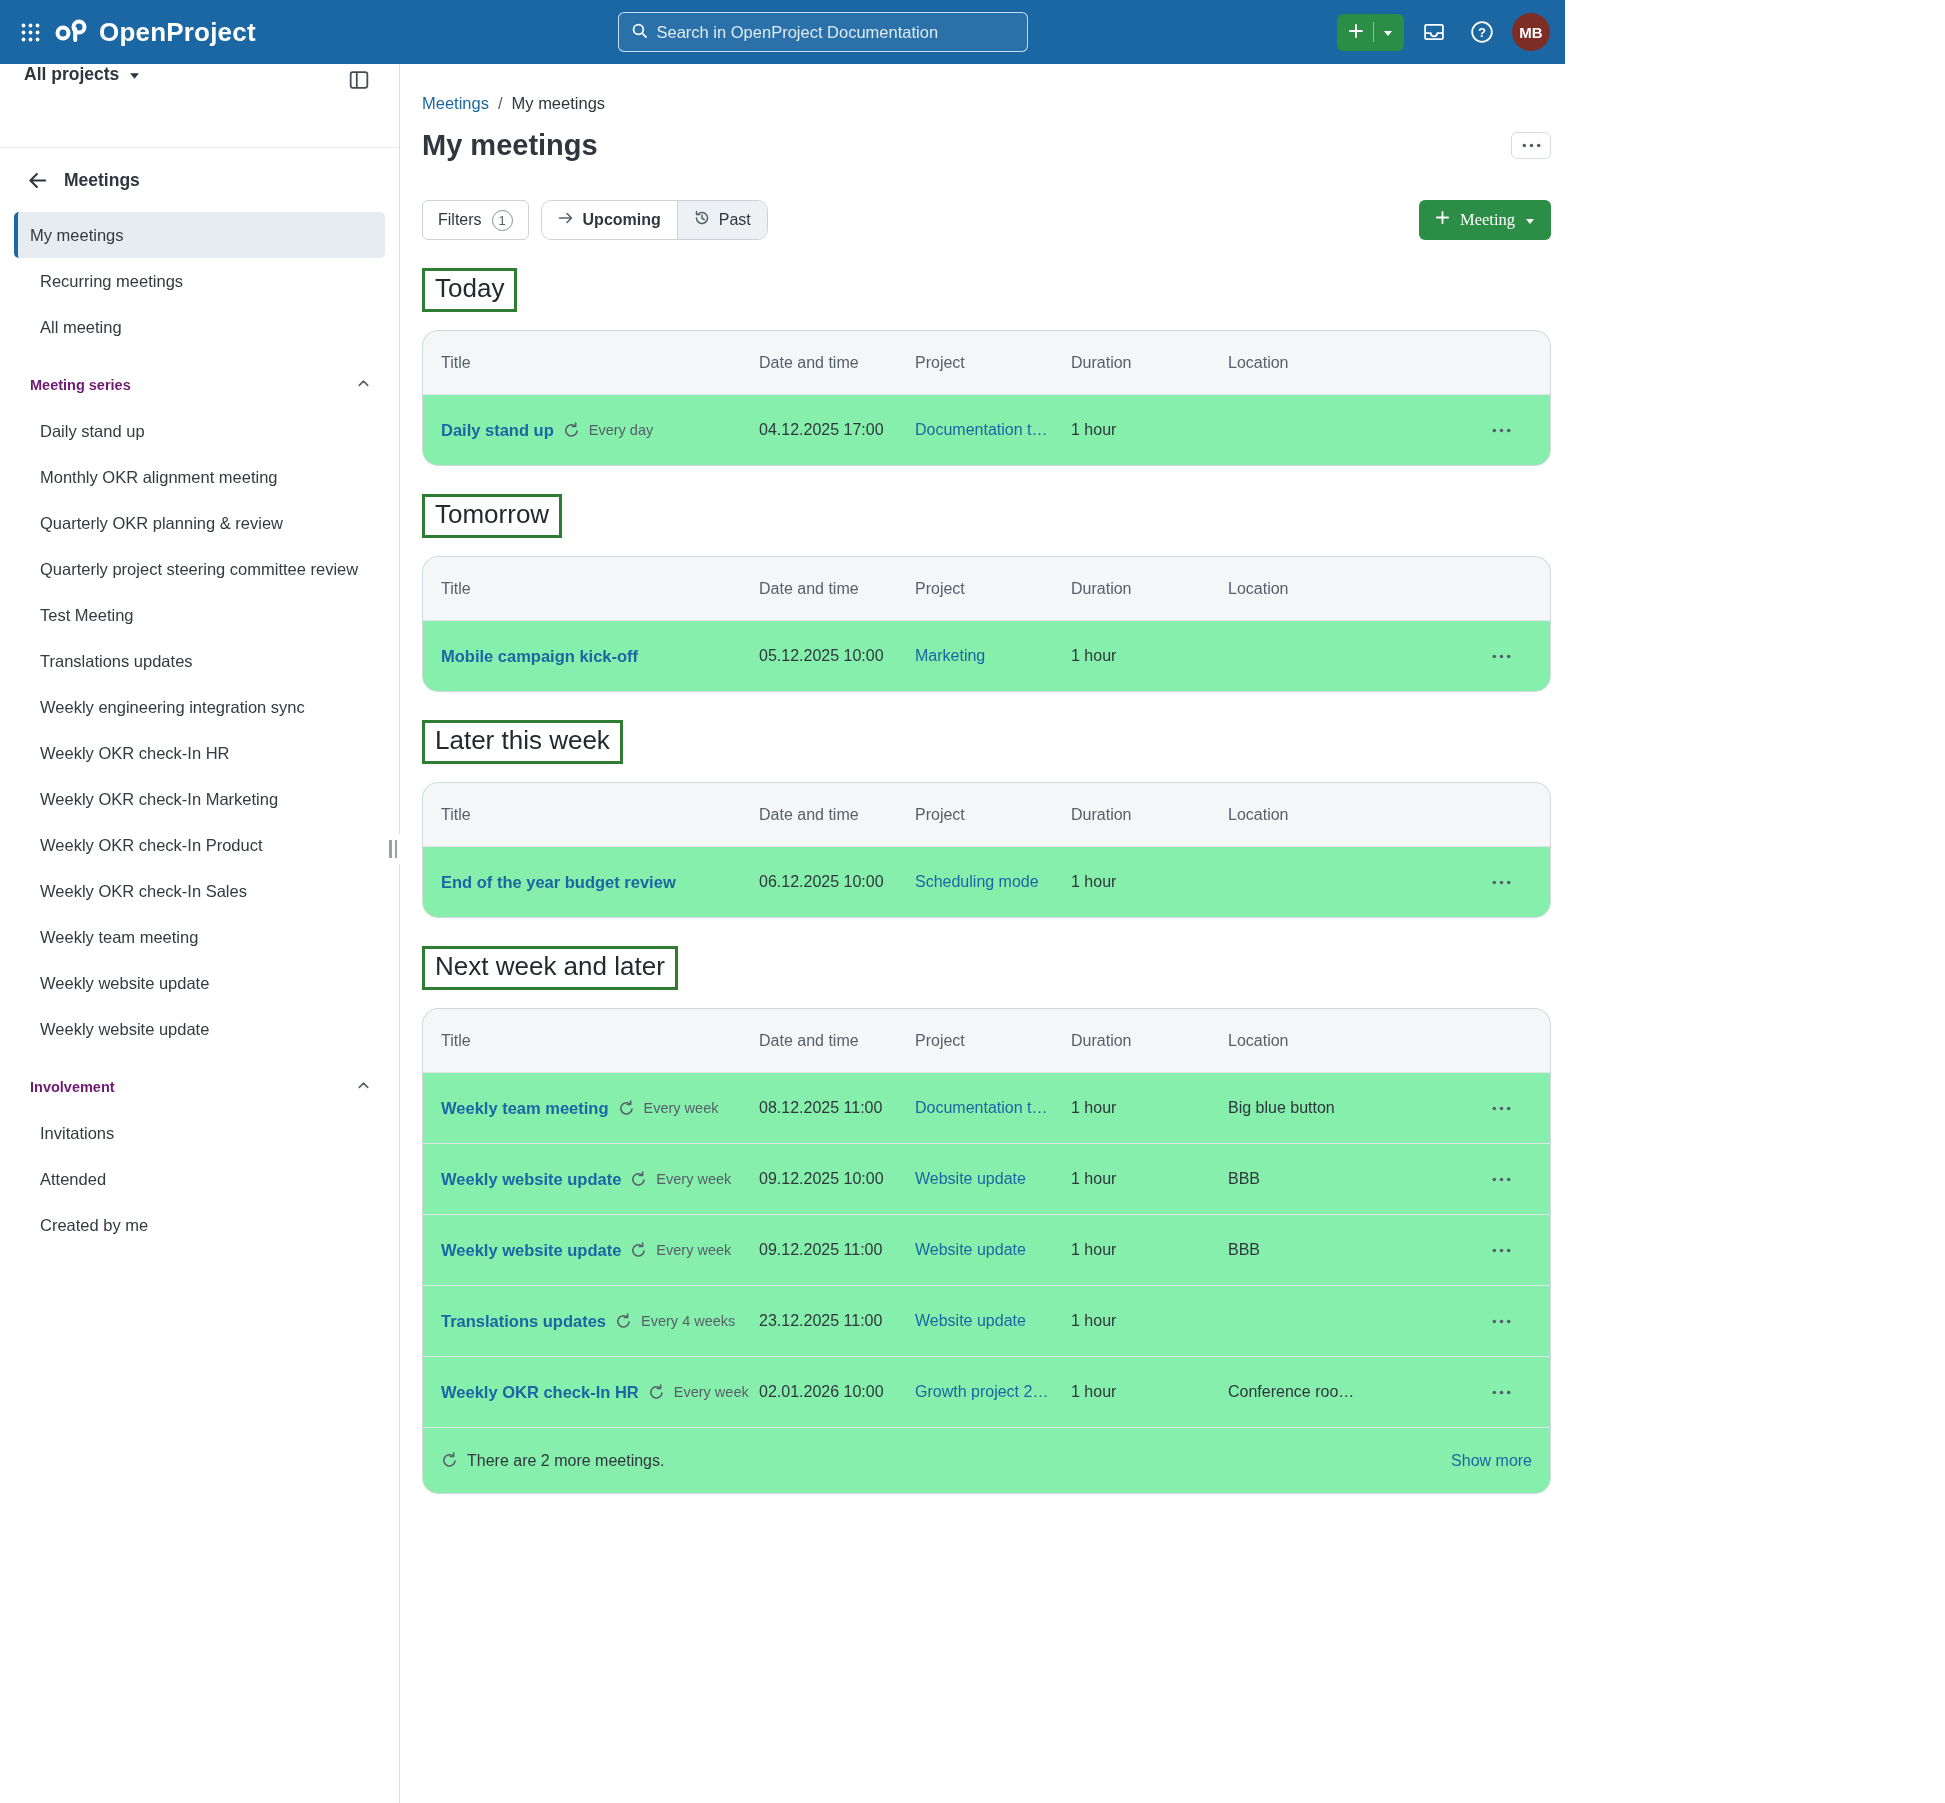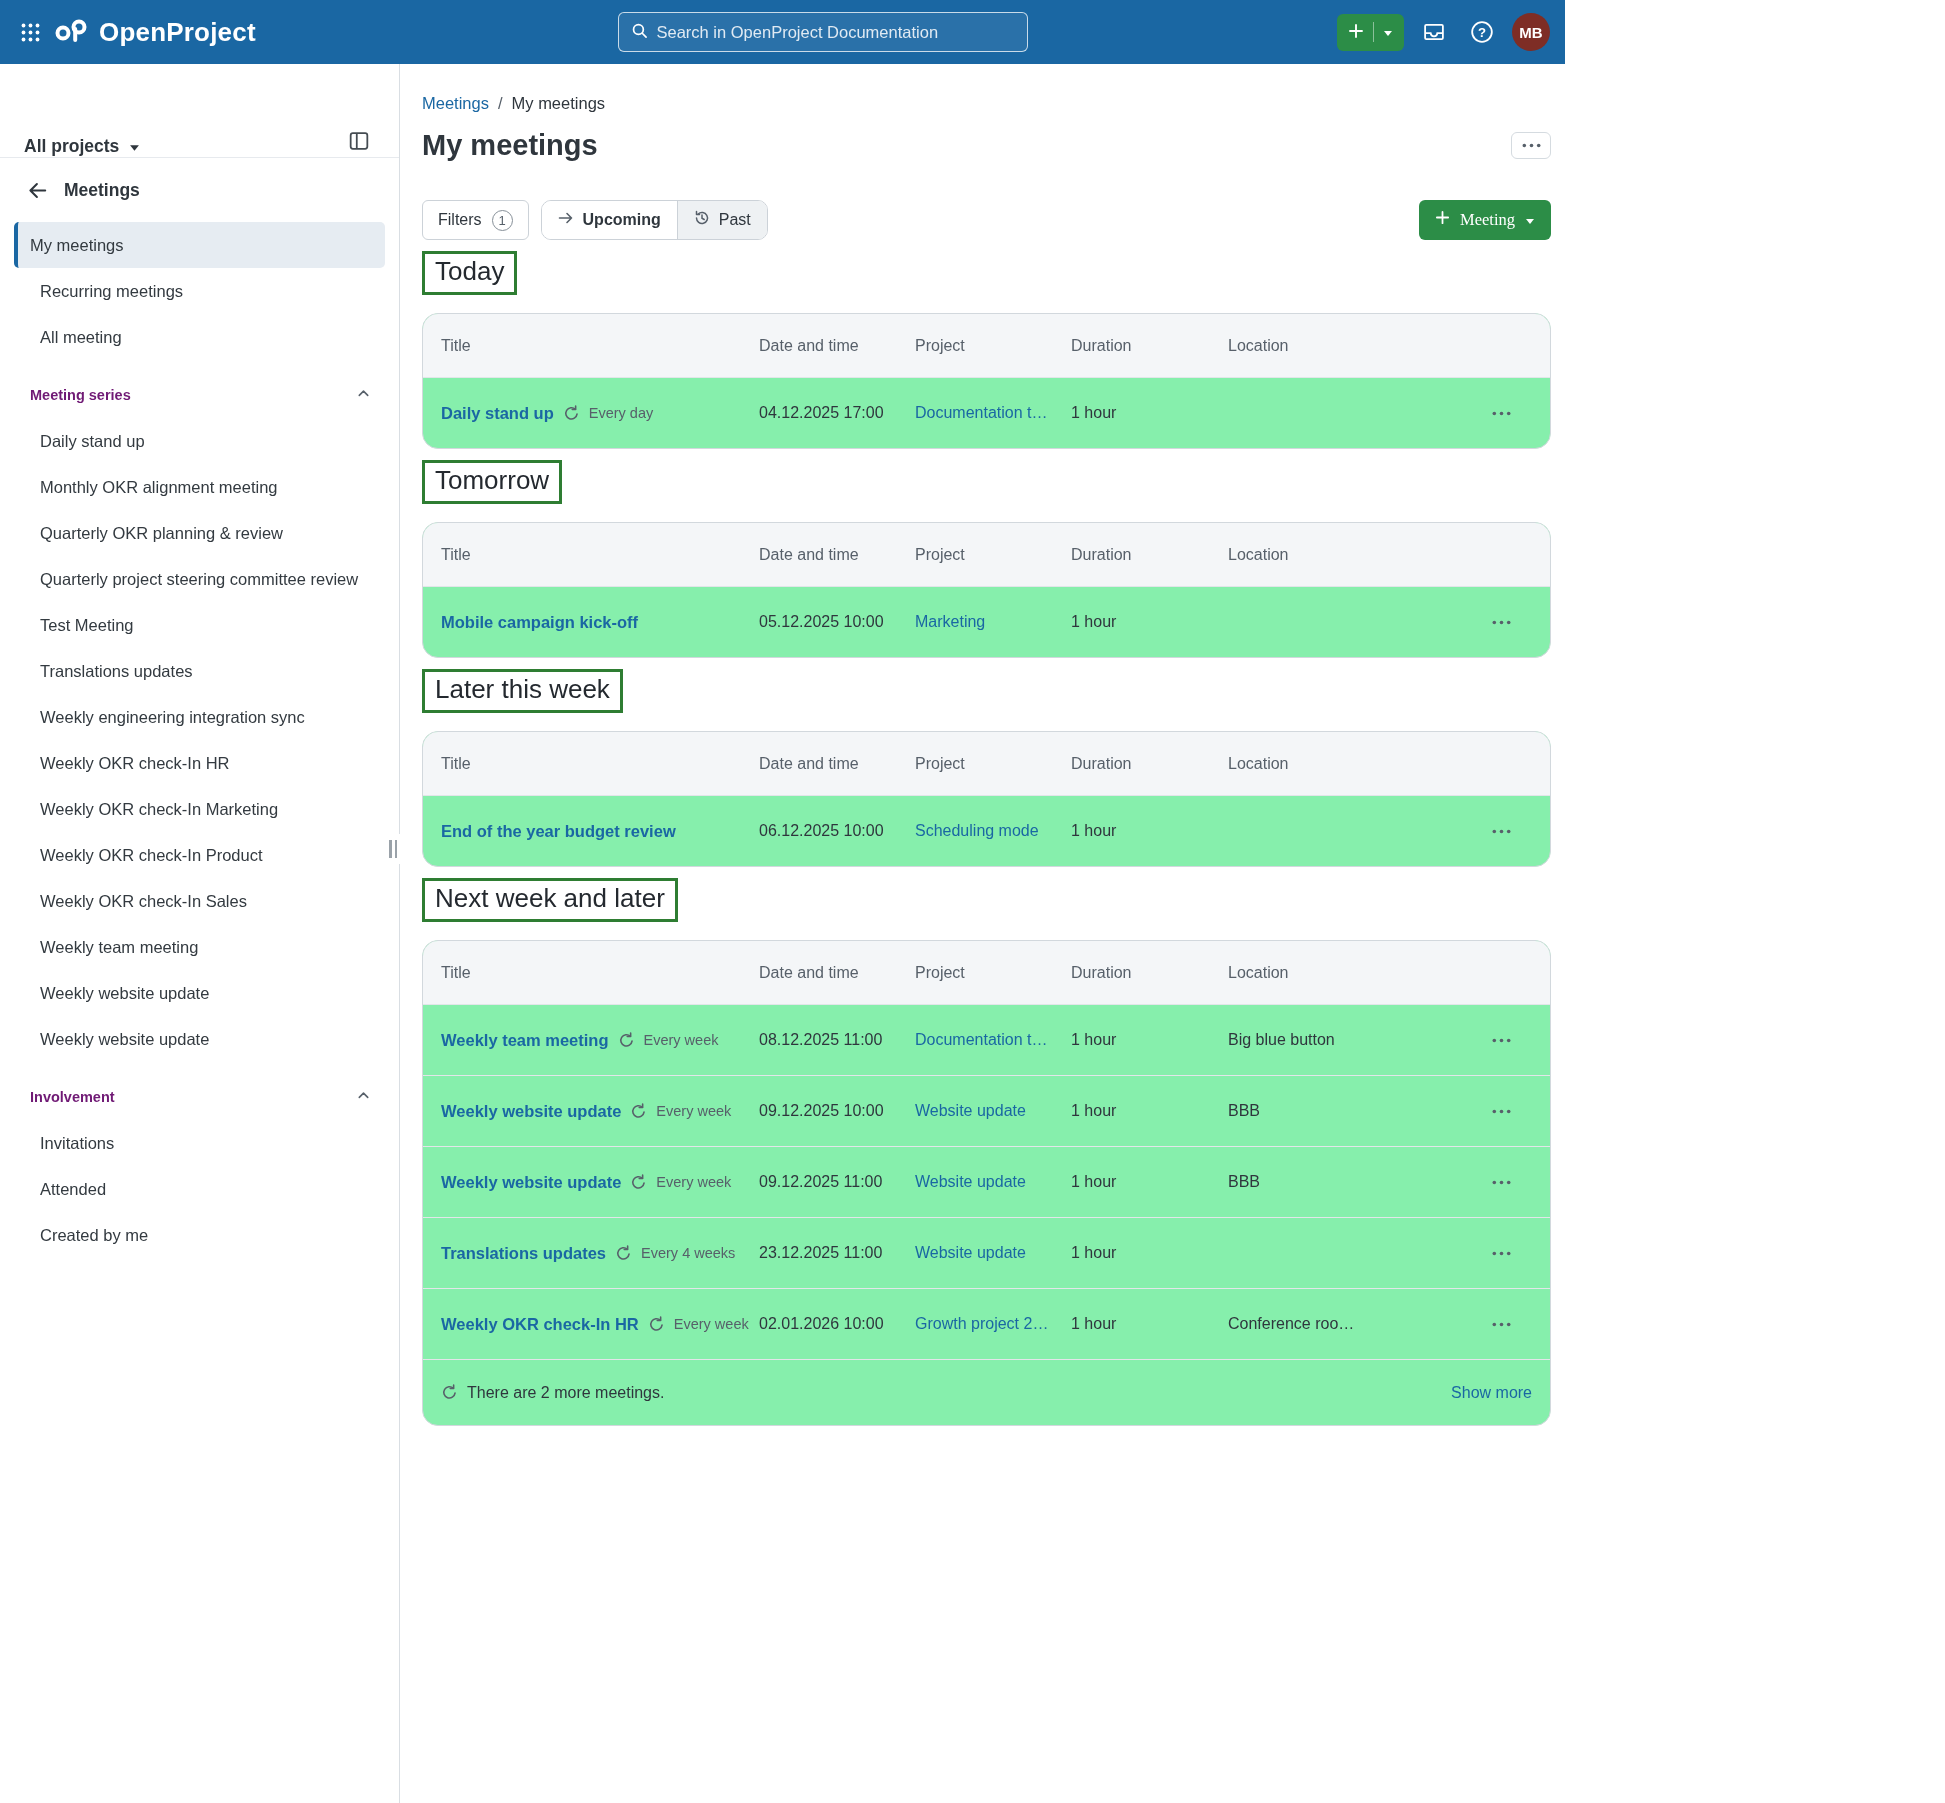--- a/index.html
+++ b/index.html
@@ -23,21 +23,21 @@
   .topbar-right { margin-left:auto; display:flex; align-items:center; gap:12px; }
   .quick-add { height:37px; padding:0 11px; background:var(--accent-green,#2c8d47); border:none; border-radius:6px;
     display:flex; align-items:center; gap:9px; cursor:pointer; }
   .qa-div { width:1px; height:20px; background:rgba(255,255,255,.45); }
   .avatar { width:38px; height:38px; border-radius:50%; background:var(--avatar-bg,#7e2d25); color:#fff;
     font-weight:700; font-size:15px; display:flex; align-items:center; justify-content:center; cursor:pointer; }
 
   
   .shell { display:flex; height:1739px; }
   .sidebar { width:400px; min-width:400px; border-right:1px solid #d9dee3; position:relative; background:#fff; }
-  .proj-row { height:94px; display:flex; align-items:flex-end; justify-content:space-between; padding:0 24px; border-bottom:1px solid #e7eaee; }
+  .proj-row { height:84px; display:flex; align-items:flex-start; justify-content:space-between; padding:0 24px; border-bottom:1px solid #e7eaee; }
   .proj-btn { display:flex; align-items:center; gap:10px; font-size:17.5px; font-weight:600; color:#2f363d;
     background:none; border:none; cursor:pointer; font-family:inherit; }
   .meet-head { height:64px; display:flex; align-items:center; gap:15px; padding:0 26px; }
   .meet-title { font-size:17.5px; font-weight:700; color:#2f363d; }
   .side-item { height:46px; display:flex; align-items:center; padding-left:40px; font-size:16.5px; color:#333a40; cursor:pointer; }
   .side-item.active { margin:0 14px; padding-left:12px; border-left:4px solid var(--link-blue,#1a67a3);
     background:#e6ecf2; border-radius:5px; }
   .side-section-head { margin-top:12px; height:46px; display:flex; align-items:center; justify-content:space-between;
     padding:0 28px 0 30px; cursor:pointer; }
   .side-section-title { font-size:14.5px; font-weight:700; color:#701a75; }
@@ -61,21 +61,21 @@
   .badge { min-width:21px; height:21px; border:1px solid #868f98; border-radius:11px; font-size:13px; color:#57606a;
     display:flex; align-items:center; justify-content:center; padding:0 4px; }
   .segmented { display:flex; height:40px; border:1px solid #ccd2d8; border-radius:10px; overflow:hidden; }
   .seg { display:flex; align-items:center; gap:9px; padding:0 16px; font-size:16px; color:#2f363d;
     background:#eef1f3; border:none; cursor:pointer; font-family:inherit; }
   .seg.selected { background:#fff; font-weight:600; }
   .seg + .seg { border-left:1px solid #ccd2d8; }
   .new-meeting { margin-left:auto; height:40px; padding:0 16px; background:var(--accent-green,#2c8d47); color:#fff;
     border:none; border-radius:6px; display:flex; align-items:center; gap:10px; font-size:16.5px; cursor:pointer; font-family:Liberation Serif, serif; }
 
-  .group-heading { display:table; margin:11px 0 18px; border:3px solid var(--annotation-green,#2e7d32);
+  .group-heading { display:table; margin:28px 0 18px; border:3px solid var(--annotation-green,#2e7d32);
     padding:2px 10px 5px; font-size:26px; color:#24292f; }
 
   .mtable { border:1px solid #d2d8dd; border-radius:16px; background:#86efac; overflow:hidden; }
   .trow { display:grid; grid-template-columns:318px 156px 156px 157px 233px 1fr; align-items:center;
     padding:0 18px; min-height:71px; border-top:1px solid #e2e6e9; font-size:16px; color:#2f363d; }
   .trow.thead { min-height:63px; background:#f4f6f8; border-top:none; color:#57606a; }
   .td { padding-right:12px; }
   .title-cell { display:flex; align-items:center; gap:9px; padding-right:10px; }
   a.mlink { color:var(--link-blue,#1a67a3); text-decoration:none; }
   .ttl { font-weight:700; font-size:16.5px; white-space:nowrap; }

